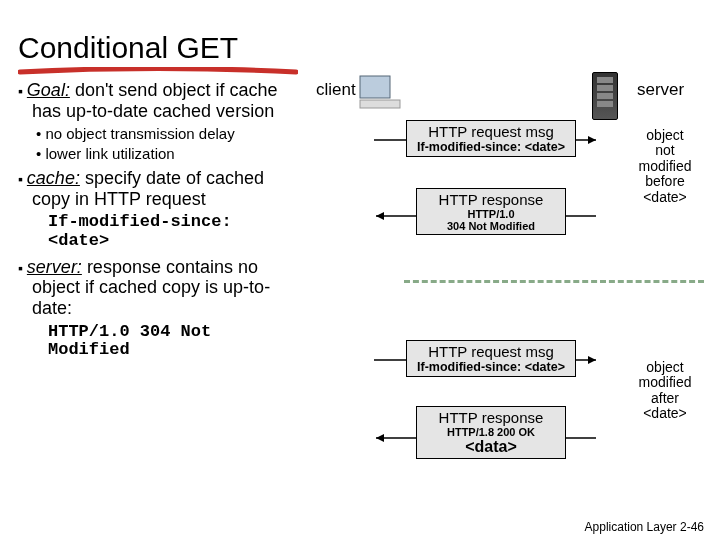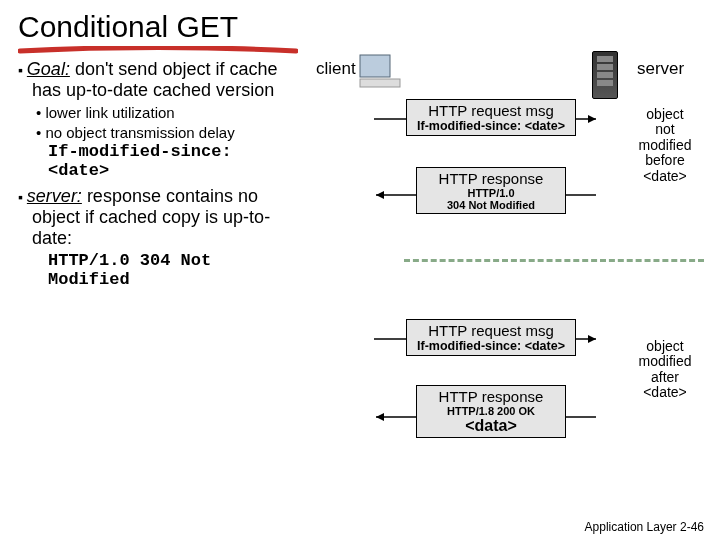--- a/index.html
+++ b/index.html
@@ -1,17 +1,17 @@
 <!DOCTYPE html>
 <html><head>
 <meta charset="utf-8">
 <style>
   * { box-sizing: border-box; margin: 0; padding: 0; }
   body { width: 720px; height: 540px; font-family: Georgia, 'Times New Roman', serif; background: #fff; position: relative; overflow: hidden; }
-  .slide { padding: 10px 22px 8px 18px; }
+  .slide { padding: 10px 22px 8px 18px; margin-top: 21px; }
   .title { font-size: 30px; font-weight: normal; font-family: 'Trebuchet MS', sans-serif; color: #000; }
   .underline { height: 7px; margin-top: 2px; margin-bottom: 6px; }
   .underline svg { display: block; }
   .content { display: flex; gap: 8px; }
   .left { flex: 0 0 270px; font-family: 'Trebuchet MS', Arial, sans-serif; color: #000; }
   .bul { padding-left: 14px; text-indent: -14px; font-size: 18px; line-height: 1.15; margin-bottom: 4px; }
   .bul::before { content: "▪ "; color: #000; font-size: 14px; }
   .sub { padding-left: 30px; text-indent: -12px; font-size: 15px; line-height: 1.15; margin-bottom: 2px; }
   .sub::before { content: "• "; }
   .mono { font-family: 'Courier New', monospace; font-weight: bold; }
@@ -39,23 +39,26 @@
     <svg width="280" height="10">
         <path d="M2 5 Q 140 -2 278 5" stroke="#c8302a" stroke-width="5" fill="none" stroke-linecap="round"></path>
       </svg>
   </div>
 
   <div class="content">
     <div class="left">
       <div class="bul">
         <span class="ital" style="text-decoration:underline">Goal:</span><span> don't send object if cache has up-to-date cached version</span>
       </div>
+      <div class="sub">no object transmission delay</div>
       <div class="sub">lower link utilization</div>
-      <div class="sub">no object transmission delay</div>
 
+      <div class="bul" style="margin-top:6px">
+        <span class="ital" style="text-decoration:underline">cache:</span><span> specify date of cached copy in HTTP request</span>
+      </div>
       <div class="indent mono">If-modified-since: &lt;date&gt;</div>
 
       <div class="bul" style="margin-top:6px">
         <span class="ital" style="text-decoration:underline">server:</span><span> response contains no object if cached copy is up-to-date:</span>
       </div>
       <div class="indent mono">HTTP/1.0 304 Not Modified</div>
     </div>
 
     <div class="right">
 

